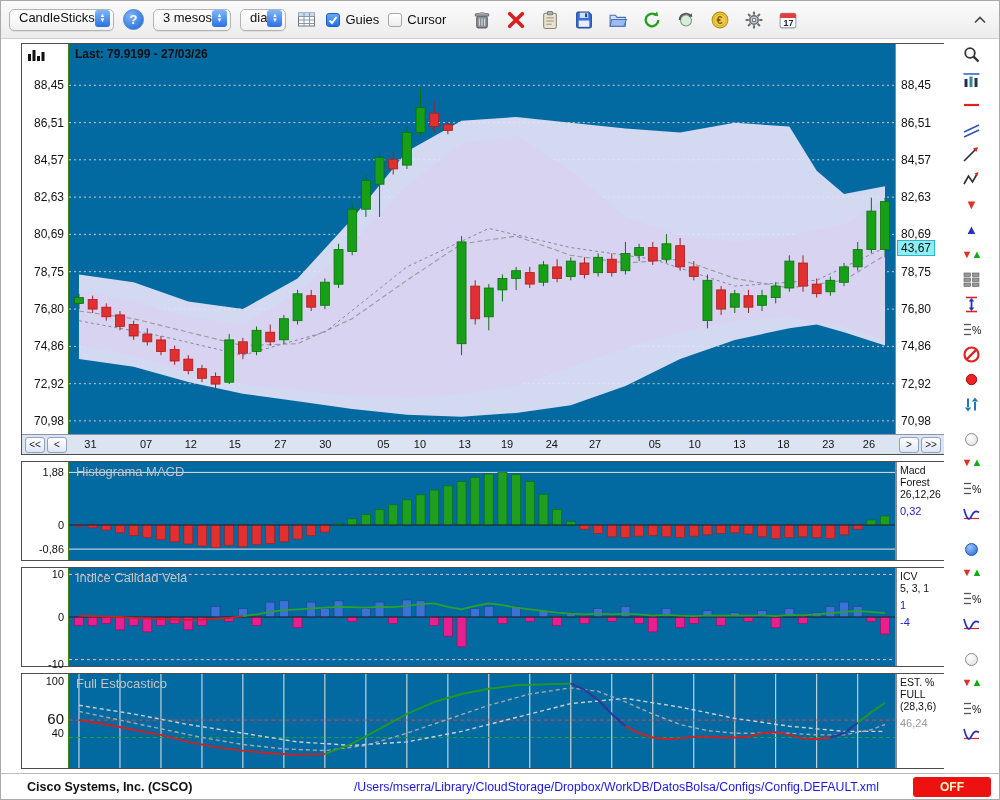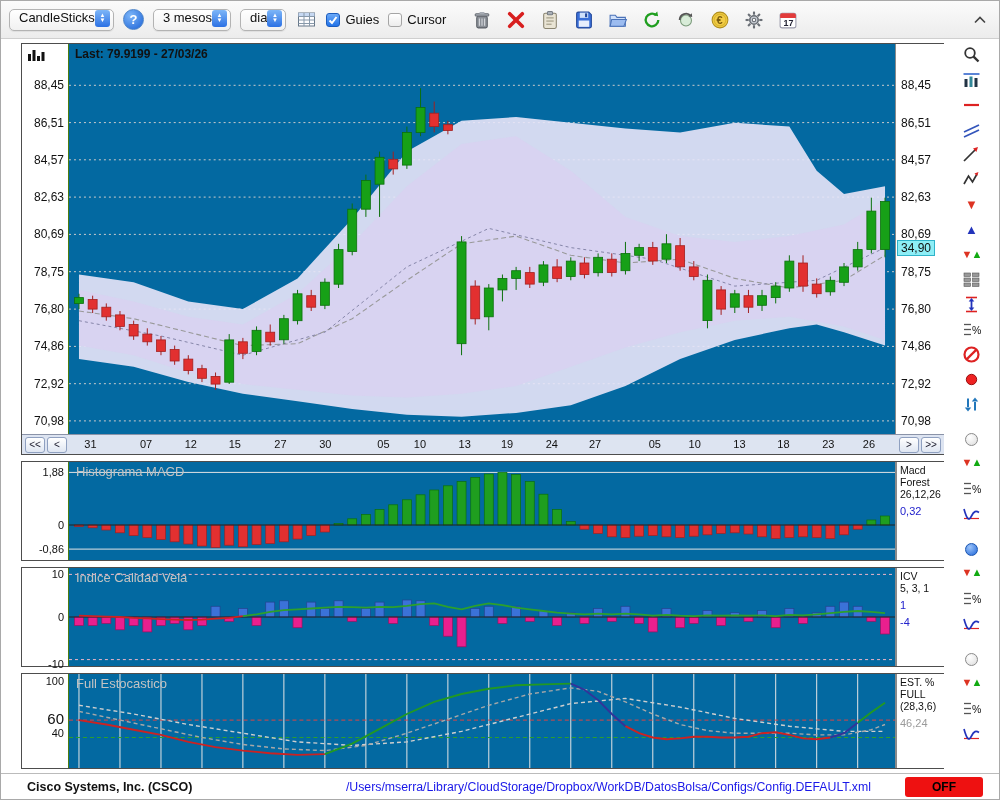--- a/index.html
+++ b/index.html
@@ -57,21 +57,21 @@
   .rail-btn svg{width:19px;height:19px}
   .rail-group{margin-top:13px;display:flex;flex-direction:column;align-items:center}
   .radio{width:13px;height:13px;border-radius:50%;border:1px solid #8a8a8a;background:radial-gradient(circle at 35% 30%,#fff,#dcdcdc);margin:3px 0}
   .radio.sel{background:radial-gradient(circle at 35% 30%,#9cc4fa,#1f66d8);border-color:#1a55b0}
 
   
   .statusbar{position:absolute;left:0;right:0;bottom:0;height:26px;display:flex;align-items:center;padding:0 6px;
     background:#fff;border-top:1px solid #bbb;font-size:12.5px}
   .symbol{font-weight:bold;margin-left:20px}
   .config-path{color:#1a18e8;margin-left:auto;margin-right:34px;font-size:12.3px}
-  .off-btn{background:#ee1111;color:#000000;font-weight:bold;font-size:12px;padding:3px 27px;border-radius:3px;margin-right:10px;cursor:default}
+  .off-btn{background:#ee1111;color:#fef9c3;font-weight:bold;font-size:12px;padding:3px 27px;border-radius:3px;margin-right:2px;cursor:default}
 </style>
 </head>
 <body>
 
 <div id="app">
 
   <div class="toolbar">
     <div class="mac-select">
       <span>CandleSticks</span>
       <span class="sel-arrows">
@@ -371,21 +371,21 @@
               <line x1="790.6" x2="790.6" y1="197.9" y2="226.7" stroke="#0c700c" stroke-width="1"></line>
               <rect x="786.1" y="205.6" width="9" height="17.3" fill="#17a017" stroke="#0c700c" stroke-width="0.8"></rect>
               <line x1="804.3" x2="804.3" y1="153.7" y2="209.4" stroke="#0c700c" stroke-width="1"></line>
               <rect x="799.8" y="167.1" width="9" height="38.4" fill="#17a017" stroke="#0c700c" stroke-width="0.8"></rect>
               <line x1="818.0" x2="818.0" y1="153.7" y2="213.3" stroke="#0c700c" stroke-width="1"></line>
               <rect x="813.5" y="157.5" width="9" height="48.0" fill="#17a017" stroke="#0c700c" stroke-width="0.8"></rect>
             </svg>
           </div>
       </div>
       <div class="axis-right" id="main-axis-right">
-        <span class="price-tag" id="price-tag" style="top: 196.182px;">34,90</span>
+        <span class="price-tag" id="price-tag" style="top: 196.182px;">43,67</span>
       <span class="ytick" style="top: 34.3054px;">88,45</span>
           <span class="ytick" style="top: 71.5764px;">86,51</span>
           <span class="ytick" style="top: 108.847px;">84,57</span>
           <span class="ytick" style="top: 146.118px;">82,63</span>
           <span class="ytick" style="top: 183.389px;">80,69</span>
           <span class="ytick" style="top: 220.66px;">78,75</span>
           <span class="ytick" style="top: 258.123px;">76,80</span>
           <span class="ytick" style="top: 295.394px;">74,86</span>
           <span class="ytick" style="top: 332.665px;">72,92</span>
           <span class="ytick" style="top: 369.936px;">70,98</span>

